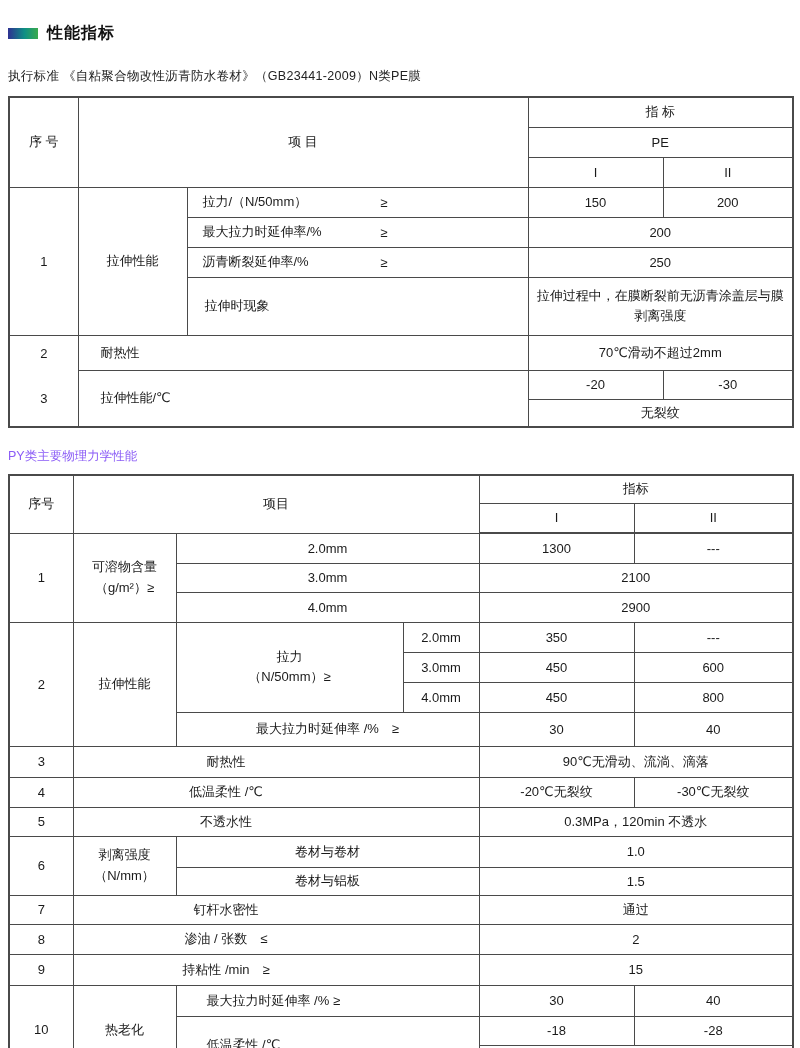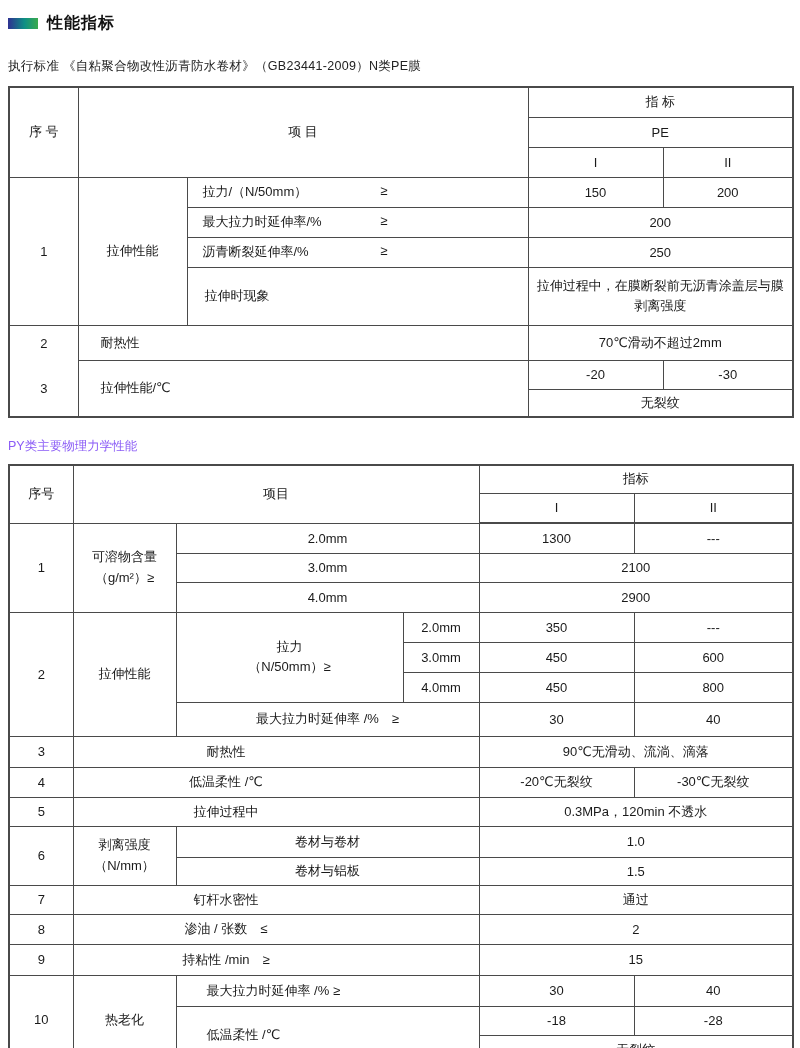--- a/index.html
+++ b/index.html
@@ -6,21 +6,21 @@
   html,body { background:#ffffff; }
   body {
     width:800px; height:1048px;
     font-family:"Liberation Sans","DejaVu Sans",sans-serif;
     color:#1a1a1a;
     position:relative;
   }
   .page { padding:6px 8px 0 8px; }
 
   
-  .title-row { display:flex; align-items:center; margin-top:6px; height:22px; }
+  .title-row { display:flex; align-items:center; margin-top:16px; height:22px; }
   .accent-bar {
     width:30px; height:11px; margin-right:9px;
     background:linear-gradient(90deg,#2e3192 0%,#0e8f85 55%,#3aaa4e 100%);
   }
   .page-title { font-size:16px; font-weight:bold; color:#111; letter-spacing:1px; }
   .standard-line { margin-top:24px; font-size:12.5px; color:#222; letter-spacing:0.3px; }
 
   
   table { border-collapse:collapse; table-layout:fixed; width:784px; border:2px solid #4a4a4a; }
   td, th {
@@ -34,21 +34,21 @@
 
   .rh30{height:30px}.rh29{height:29px}.rh28{height:28px}.rh58{height:58px}.rh35{height:35px}.rh34{height:34px}.rh31{height:31px}
 
   .left22 { text-align:left; padding-left:22px; }
   .left15 { text-align:left; padding-left:17px; }
   .left30 { text-align:left; padding-left:30px; }
   .left38 { text-align:center; }
   .padR100 { padding-right:100px; }   
 
   .flex-geq {
-    display:flex; justify-content:space-between; align-items:flex-start;
+    display:flex; justify-content:space-between; align-items:center;
     padding:0 140px 0 15px; height:100%;
   }
   .two-line { line-height:1.55; }
   .thick-bottom { border-bottom:2px solid #4a4a4a; }
 
   .merged-no { padding:0; }
   .merged-no .half { display:flex; align-items:center; justify-content:center; }
   .merged-no .top { height:35px; }
   .merged-no .bot { height:55px; }
 
@@ -223,21 +223,21 @@
       <td colspan="2">90℃无滑动、流淌、滴落</td>
     </tr>
     <tr class="rh30">
       <td>4</td>
       <td colspan="3" class="padR100">低温柔性 /℃</td>
       <td>-20℃无裂纹</td>
       <td>-30℃无裂纹</td>
     </tr>
     <tr class="rh29">
       <td>5</td>
-      <td colspan="3" class="padR100">拉伸过程中</td>
+      <td colspan="3" class="padR100">不透水性</td>
       <td colspan="2">0.3MPa，120min 不透水</td>
     </tr>
 
     <tr class="rh31">
       <td rowspan="2">6</td>
       <td rowspan="2">
         <div class="two-line">
           <div>剥离强度</div>
           <div>（N/mm）</div>
         </div>

